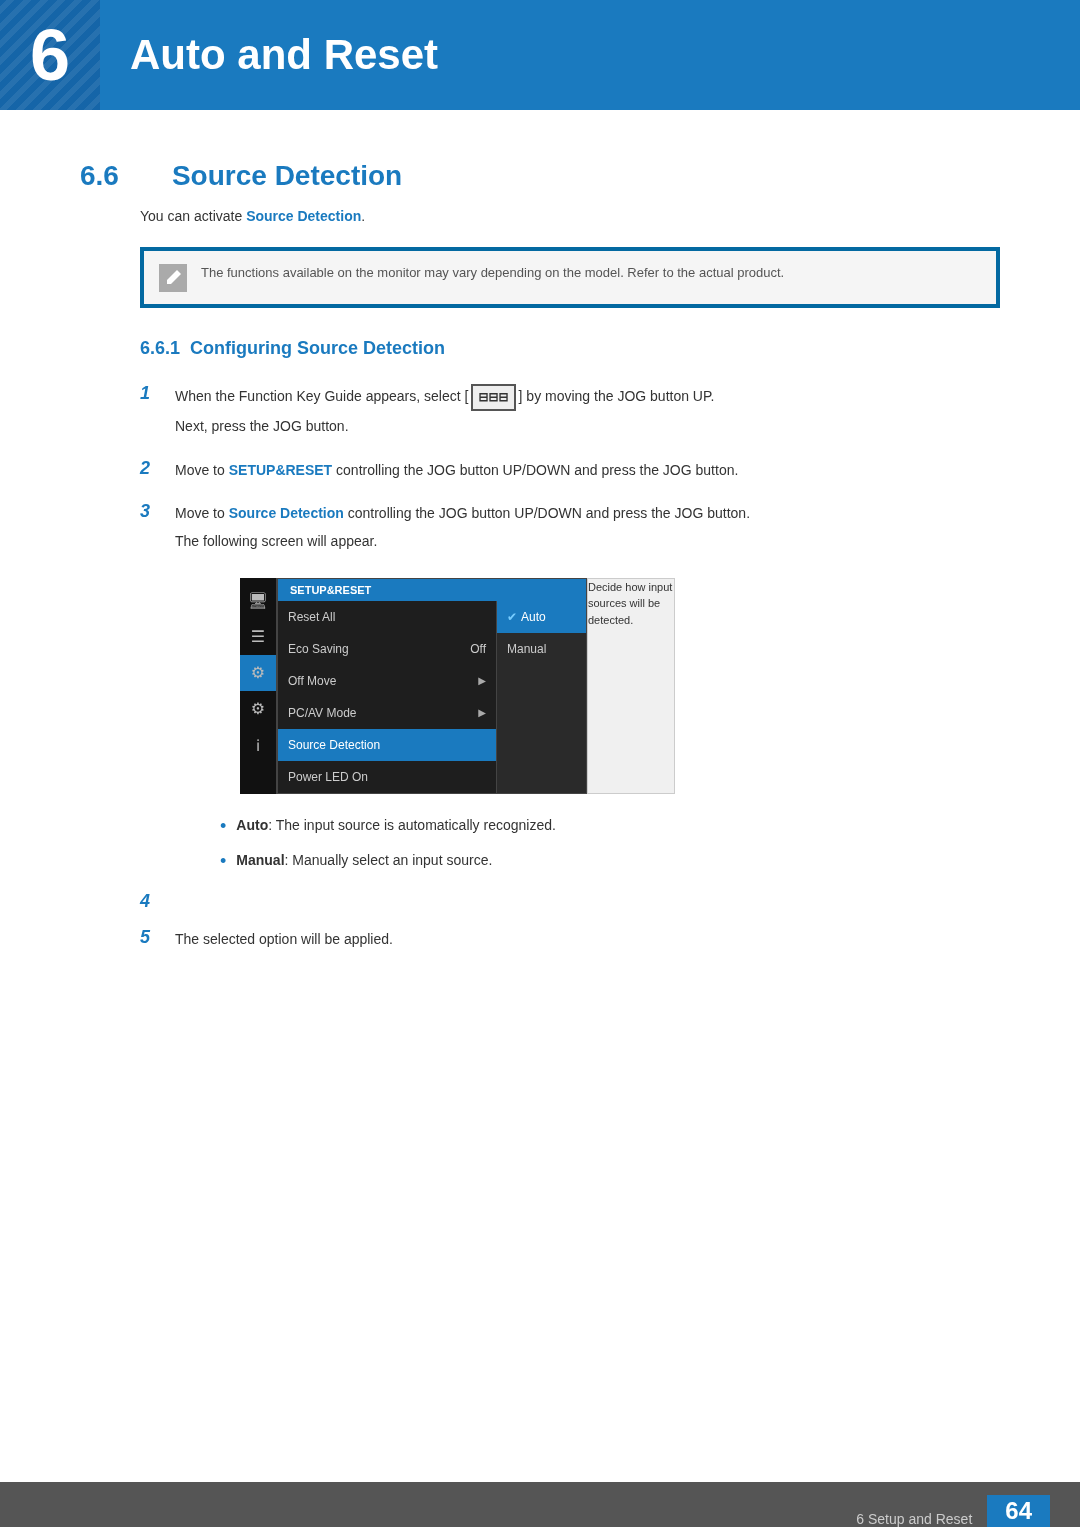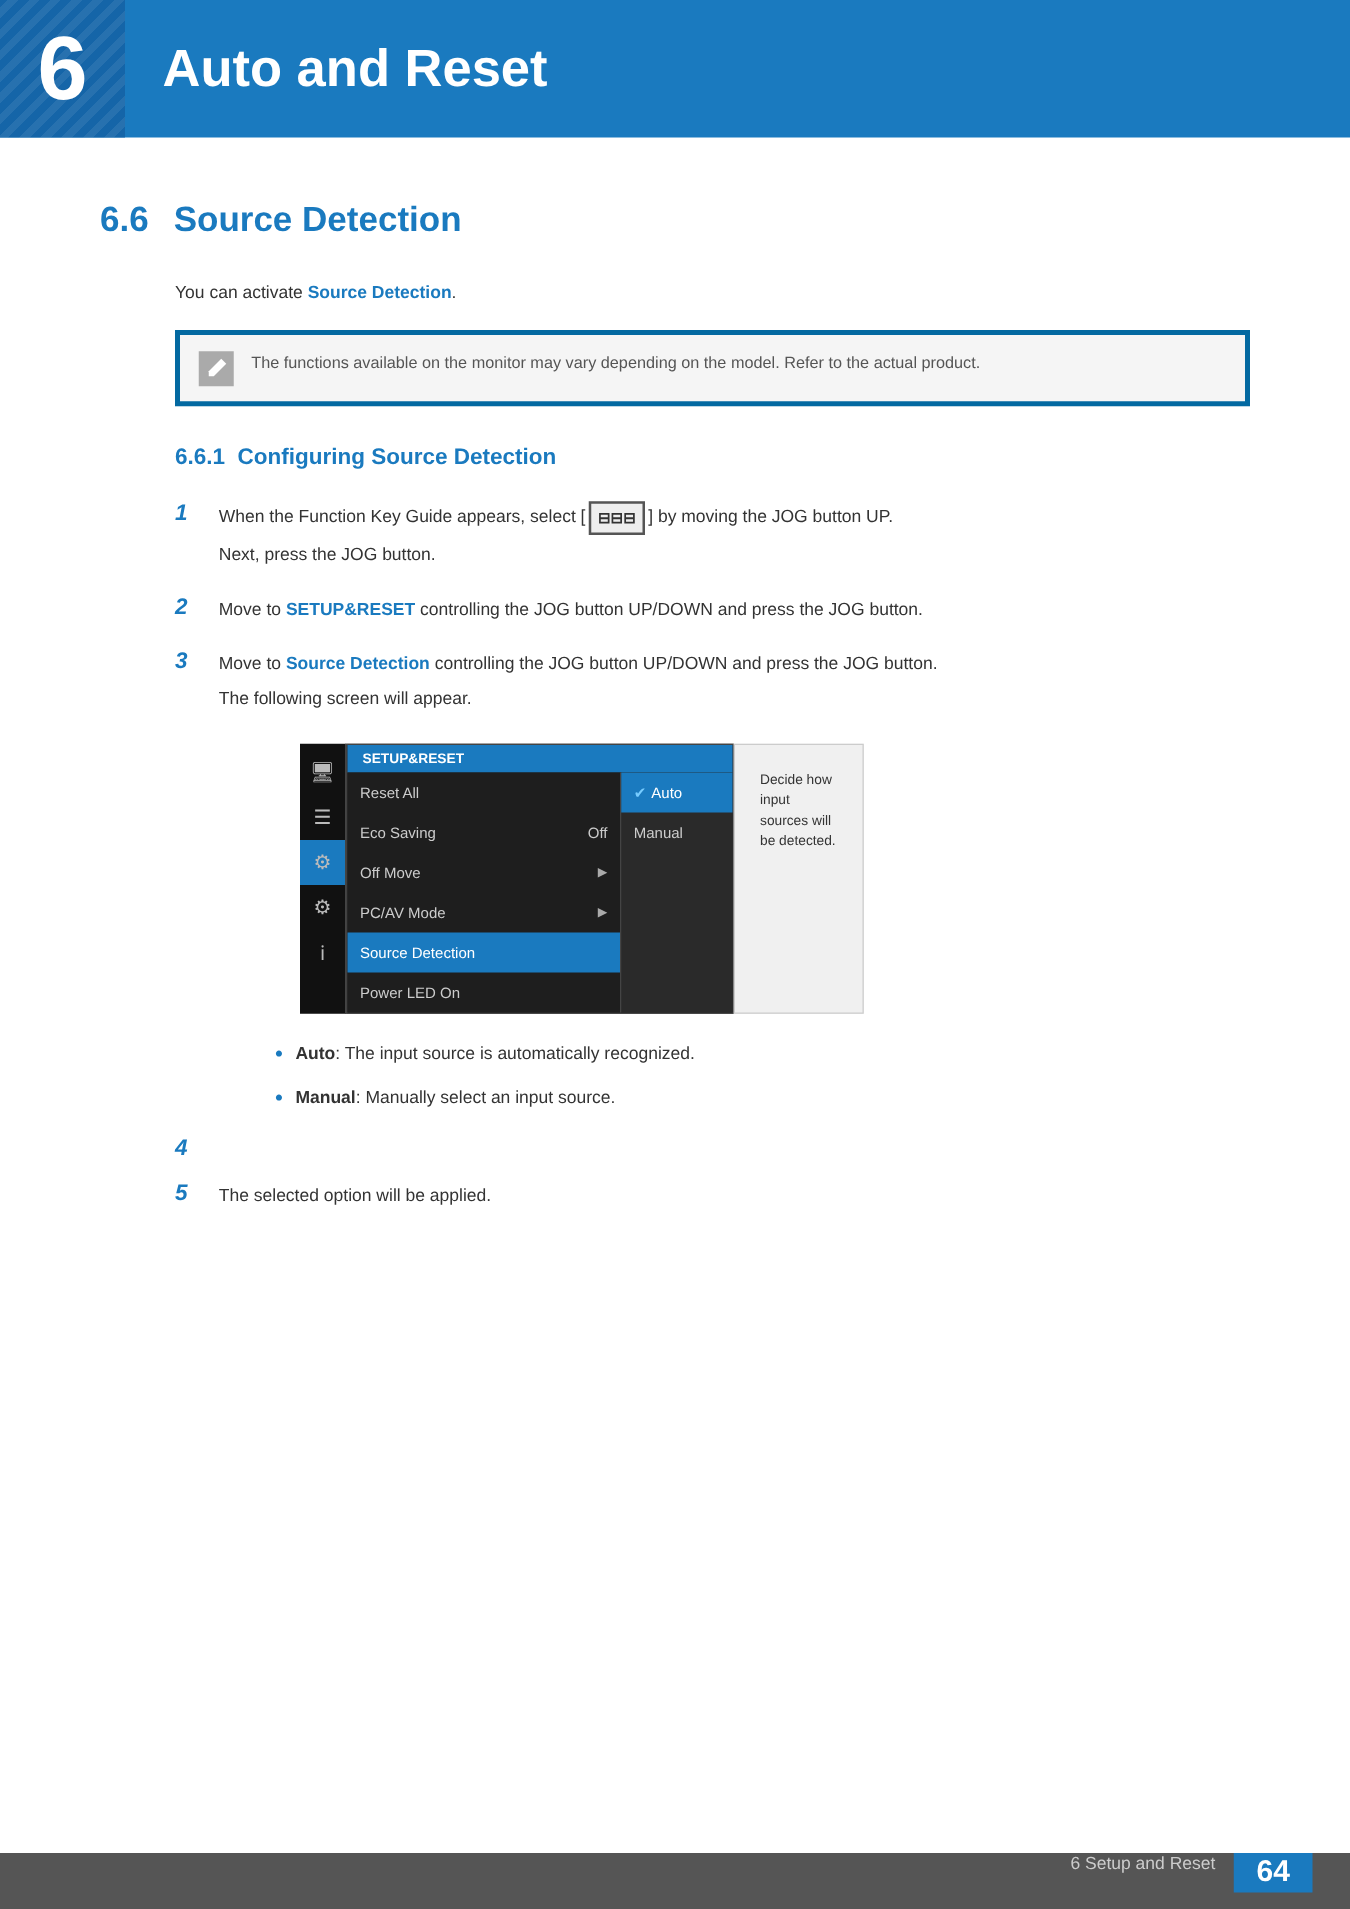--- a/index.html
+++ b/index.html
@@ -65,21 +65,22 @@
 
     
     .content {
       padding: 50px 80px 80px 80px;
     }
 
     
     .section-heading {
       display: flex;
       align-items: center;
-      margin-bottom: 30px;
+      margin-bottom: 13px;
+      gap: 33px;
     }
 
     .section-number {
       font-size: 28px;
       font-weight: bold;
       color: #1a7abf;
       margin-right: 20px;
     }
 
     .section-title {
@@ -286,22 +287,22 @@
 
     .submenu-checkmark {
       margin-right: 4px;
       color: #7cf;
     }
 
     .tooltip-box {
       background: #f0f0f0;
       color: #333;
       font-size: 11px;
-      width: 104px;
-      padding: 20px;
+      width: 88px;
+      padding: 0;
       border: 1px solid #ccc;
       line-height: 1.5;
     }
 
     
     .bullet-list {
       margin-left: 80px;
       margin-top: 10px;
       margin-bottom: 16px;
     }
@@ -324,21 +325,21 @@
     
     .footer {
       position: fixed;
       bottom: 0;
       left: 0;
       right: 0;
       background: #555;
       color: #fff;
       height: 45px;
       display: flex;
-      align-items: flex-start;
+      align-items: flex-end;
       justify-content: flex-end;
       padding-right: 30px;
       font-size: 14px;
     }
 
     .footer-text {
       color: #ccc;
       margin-right: 15px;
     }
 

